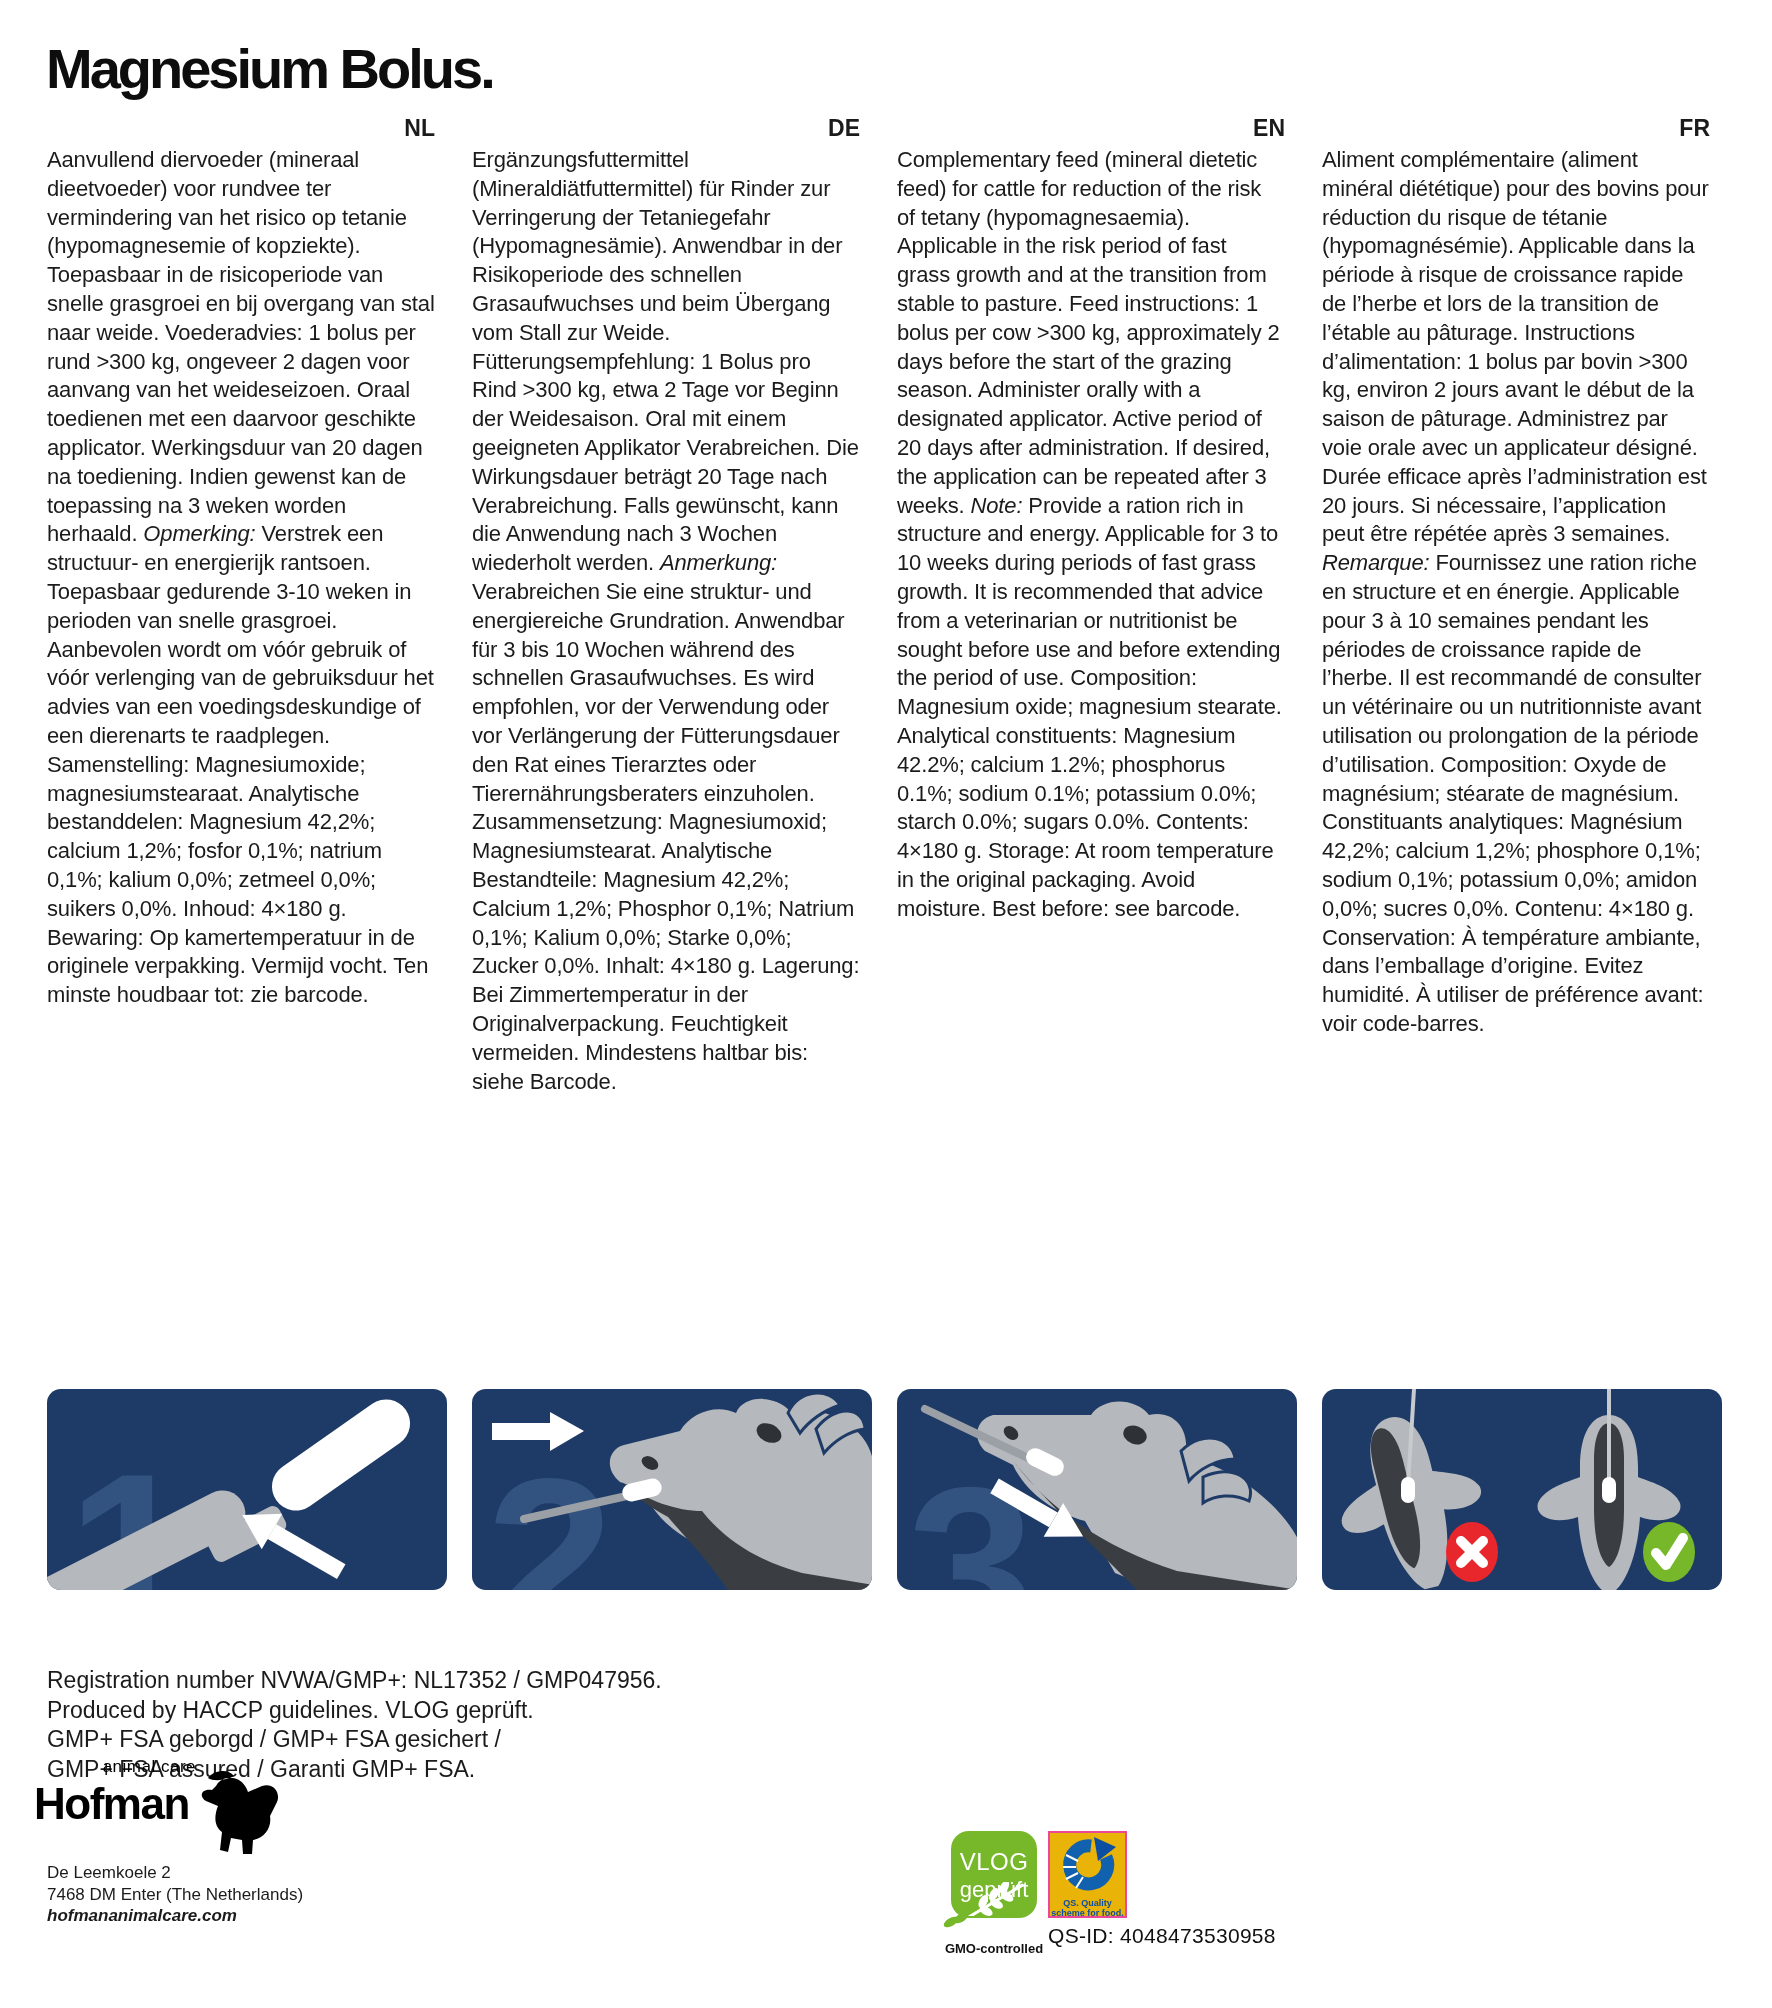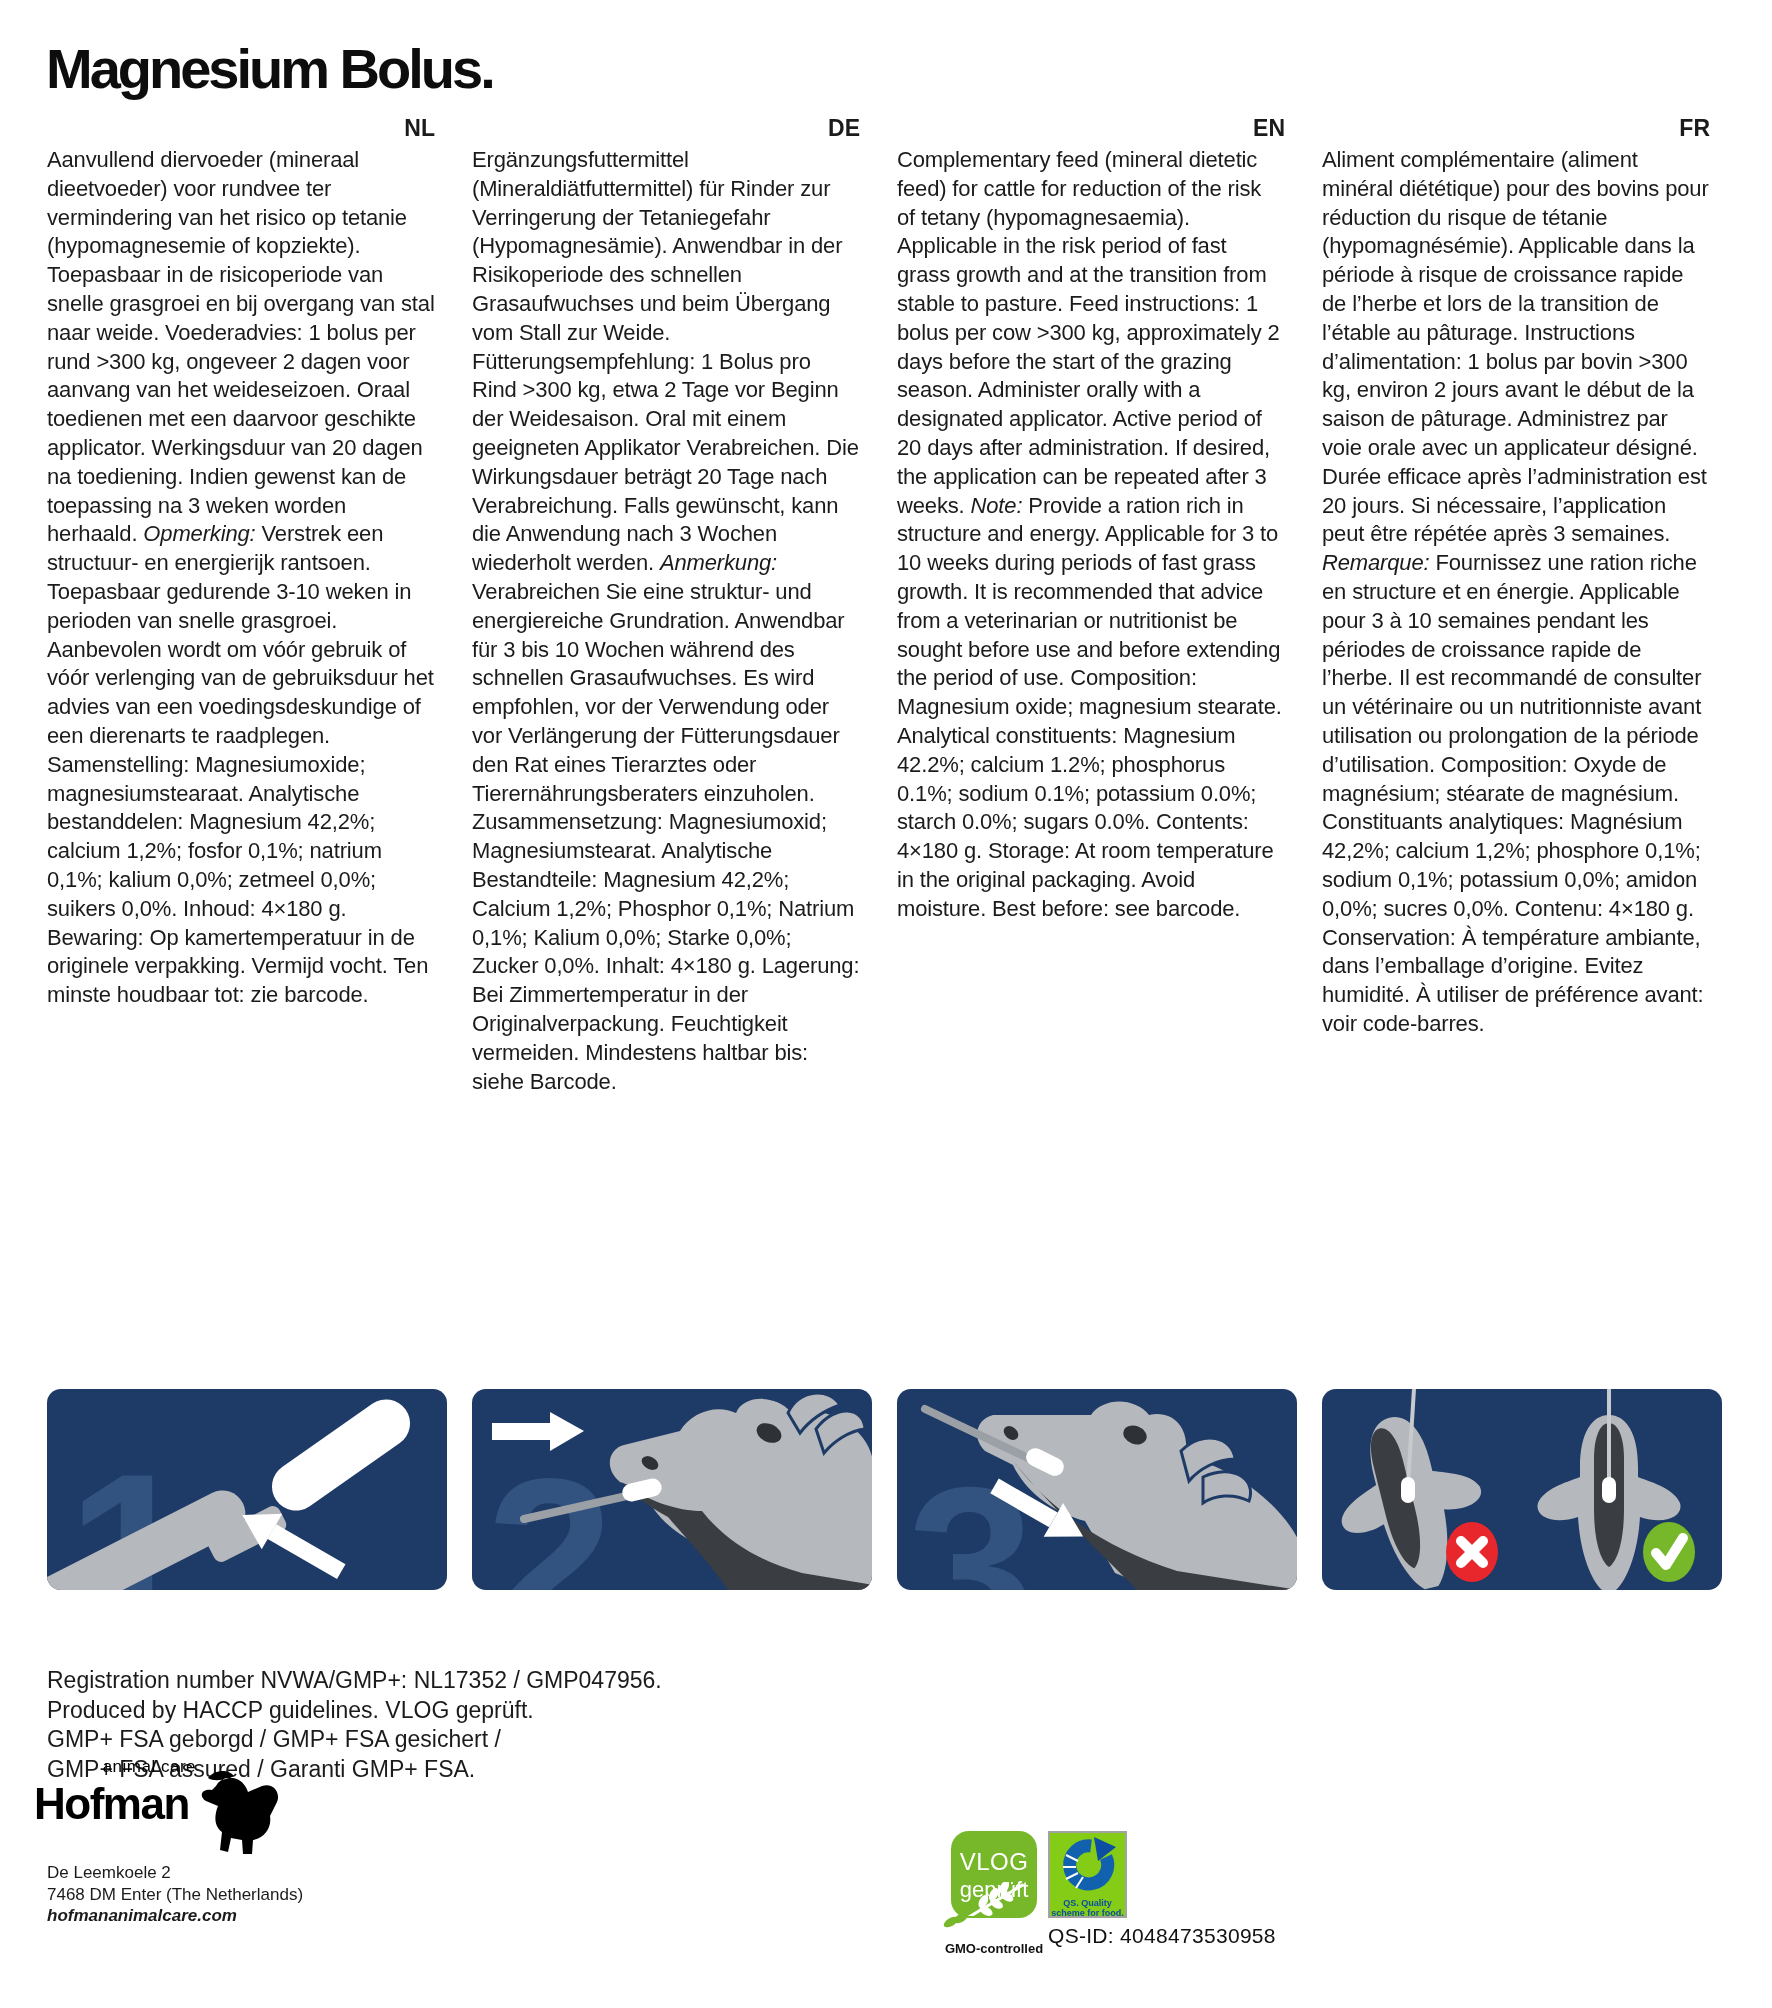--- a/index.html
+++ b/index.html
@@ -39,21 +39,21 @@
         background:#76b82a;border-radius:18px;color:#fff;text-align:center;
         overflow:visible;}
   .vlog .l1{font-size:24px;margin-top:17px;letter-spacing:0.5px;}
   .vlog .l2{font-size:22px;margin-top:1px;}
   .wheat{position:absolute;left:2px;bottom:2px;}
   .sprig{position:absolute;left:-8px;bottom:-12px;}
   .gmo{position:absolute;left:944px;top:1941px;width:100px;text-align:center;
        font-size:13px;font-weight:700;color:#111;}
 
   .qs{position:absolute;left:1048px;top:1831px;width:79px;height:87px;
-      background:#84cc16;border:2px solid #a3a3a3;box-sizing:border-box;text-align:center;}
+      background:#eab308;border:2px solid #ec4899;box-sizing:border-box;text-align:center;}
   .qs-caption{font-size:9px;font-weight:700;color:#0b4ea2;line-height:10px;margin-top:1px;}
   .qsid{position:absolute;left:1048px;top:1924px;font-size:21px;color:#111;letter-spacing:0.3px;}
 </style>
 </head>
 <body>
 
 <div class="page">
 
   <div class="title">Magnesium Bolus.</div>
 

